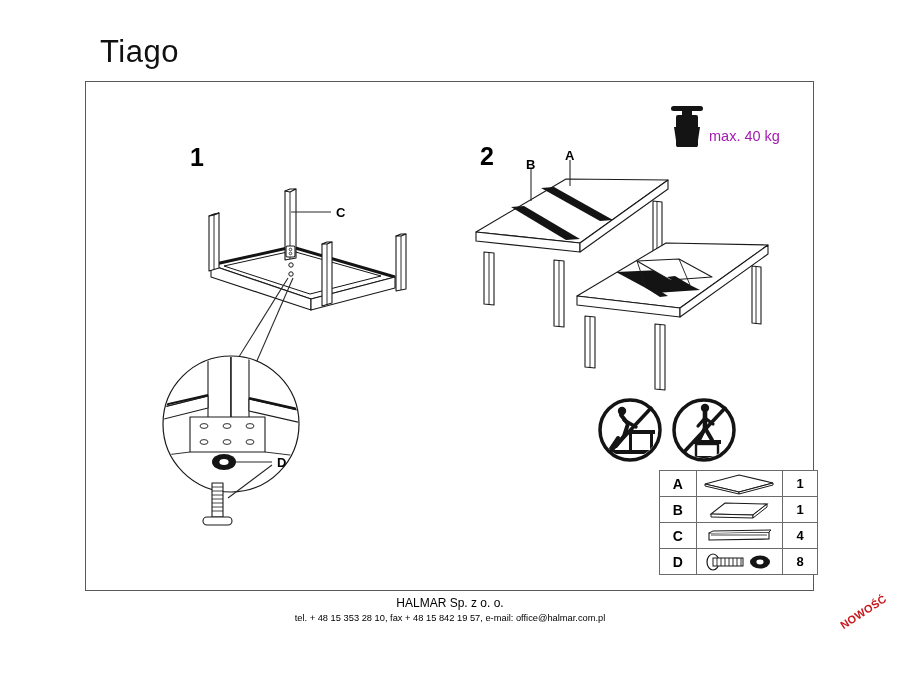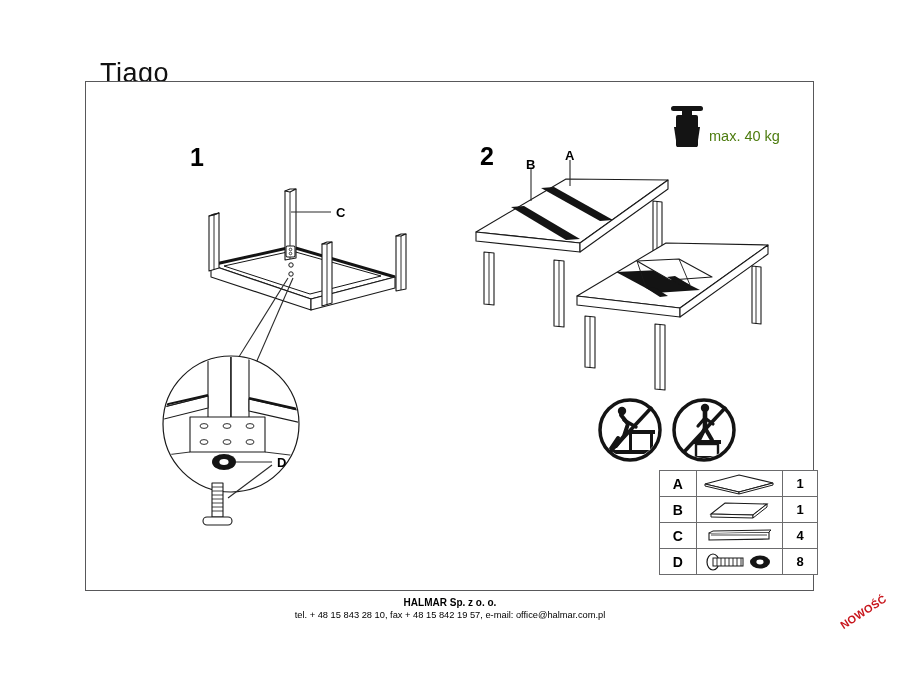--- a/index.html
+++ b/index.html
@@ -17,26 +17,25 @@
   }
   #page {
     position: absolute;
     left: 0; top: 0;
     width: 900px; height: 675px;
   }
   .title {
     position: absolute;
     left: 100px;
     top: 34px;
-    font-size: 27px;
+    font-size: 31px;
     font-weight: normal;
     letter-spacing: 0.5px;
     color: #111;
     font-family: "Liberation Sans", sans-serif;
-    margin-top: 24px;
   }
   .main-frame {
     position: absolute;
     left: 85px;
     top: 81px;
     width: 729px;
     height: 510px;
     border: 1.5px solid #58585a;
     box-sizing: border-box;
     background: #fff;
@@ -63,21 +62,21 @@
     left: 0; top: 0;
     width: 900px; height: 675px;
     pointer-events: none;
   }
   .weight-label {
     position: absolute;
     left: 709px;
     top: 128px;
     font-size: 14.5px;
     font-family: "Liberation Sans", sans-serif;
-    color: #4d7c0f;
+    color: #a21caf;
     white-space: nowrap;
   }
   
   .parts-table {
     position: absolute;
     left: 659px;
     top: 470px;
     width: 159px;
     border-collapse: collapse;
     background: #fff;
@@ -112,21 +111,21 @@
     width: 900px;
     text-align: center;
     line-height: 1.32;
   }
   .footer .ln {
     font-family: "Liberation Sans", sans-serif;
     font-size: 9.3px;
     color: #000;
     display: block;
   }
-  .footer .ln.bold { font-weight: bold; font-size: 10px; }
+  .footer .ln.bold { font-weight: normal; font-size: 12px; }
 
   .novelty {
     position: absolute;
     left: 838px;
     top: 621px;
     transform: rotate(-33deg);
     transform-origin: left top;
     color: #c8161d;
     font-size: 11px;
     font-weight: bold;
@@ -406,18 +405,18 @@
             <ellipse cx="61" cy="10" rx="3.6" ry="2.4" fill="#ffffff"></ellipse>
           </svg>
         </td>
         <td class="pt-qty">8</td>
       </tr>
     </tbody>
   </table>
 
   <div class="footer">
     <span class="ln bold">HALMAR Sp. z o. o.</span>
-    <span class="ln">tel. + 48 15 843 28 10, fax + 48 15 842 19 57, e-mail: office@halmar.com.pl</span>
+    <span class="ln">tel. + 48 15 353 28 10, fax + 48 15 842 19 57, e-mail: office@halmar.com.pl</span>
   </div>
 
   <div class="novelty">NOWOŚĆ</div>
 
 </div>
 
 </body></html>

